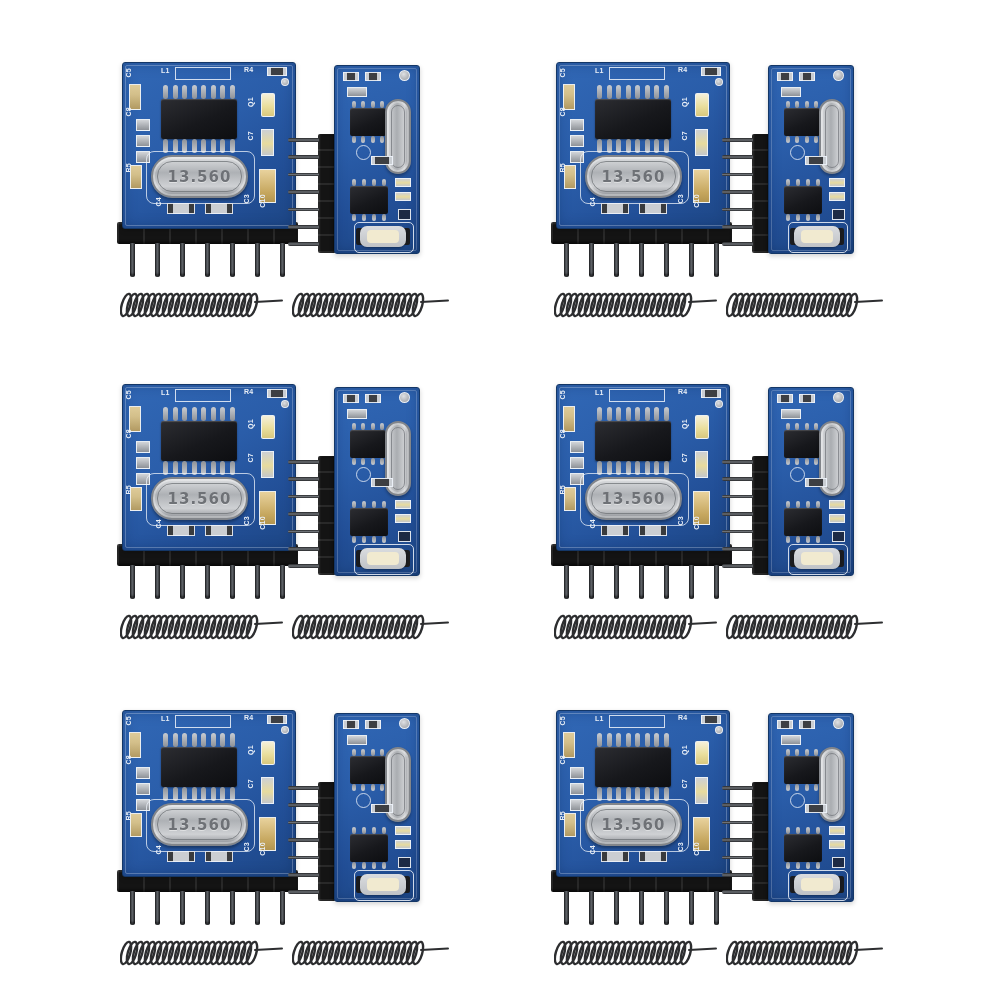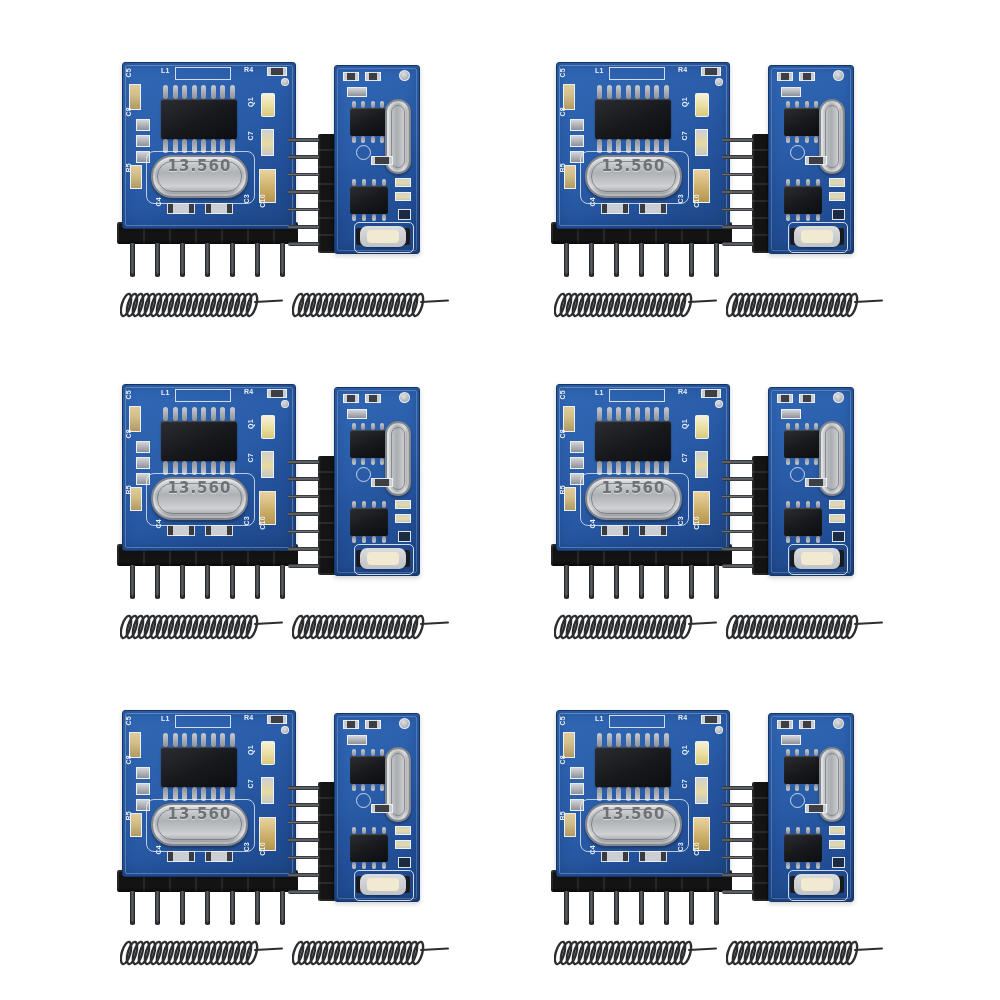--- a/index.html
+++ b/index.html
@@ -30,21 +30,21 @@
   .icp.t{top:-14px;height:14px}.icp.b{bottom:-14px;height:14px}
   .icp span{width:5px;height:100%;border-radius:3px;
     background:linear-gradient(180deg,var(--pinsilver,#c8ccd2),#8d9197)}
   .icp.b span{background:linear-gradient(0deg,var(--pinsilver,#c8ccd2),#8d9197)}
   .xtal-outline{position:absolute;left:23px;top:88px;width:107px;height:51px;
     border:1px solid rgba(238,243,250,.75);border-radius:8px}
   .lg-xtal{position:absolute;left:28px;top:92px;width:97px;height:43px;border-radius:21px;
     background:linear-gradient(180deg,#dcdee0 0%,#aeb1b5 40%,#cfd1d4 75%,#8f9297 100%);
     border:2px solid #82858a;box-sizing:border-box;
     box-shadow:0 2px 3px rgba(0,0,0,.35), inset 0 0 0 2px rgba(255,255,255,.3);
-    display:flex;align-items:flex-start;justify-content:center}
+    display:flex;align-items:center;justify-content:center}
   .lg-xtal::before{content:"";position:absolute;inset:4px;border-radius:15px;
     border:1px solid rgba(110,113,118,.75)}
   .xtal-text{font:bold 15px "DejaVu Sans",sans-serif;color:#6e7176;letter-spacing:1px;
     text-shadow:0 1px 0 rgba(255,255,255,.45)}
   .lbl{position:absolute;font:bold 7px "Liberation Sans",sans-serif;color:var(--silk,#e9eff7);
     letter-spacing:.3px;line-height:1;white-space:nowrap}
   .lbl.v{writing-mode:vertical-rl;transform:rotate(180deg)}
   .silk-box{position:absolute;border:1px solid rgba(238,243,250,.85)}
   .smd{position:absolute;border:1px solid rgba(238,243,250,.92);box-sizing:border-box}
   .smd.tan{background:linear-gradient(180deg,#decb99,var(--tan,#d3bf8a) 40%,#b29a62)}

